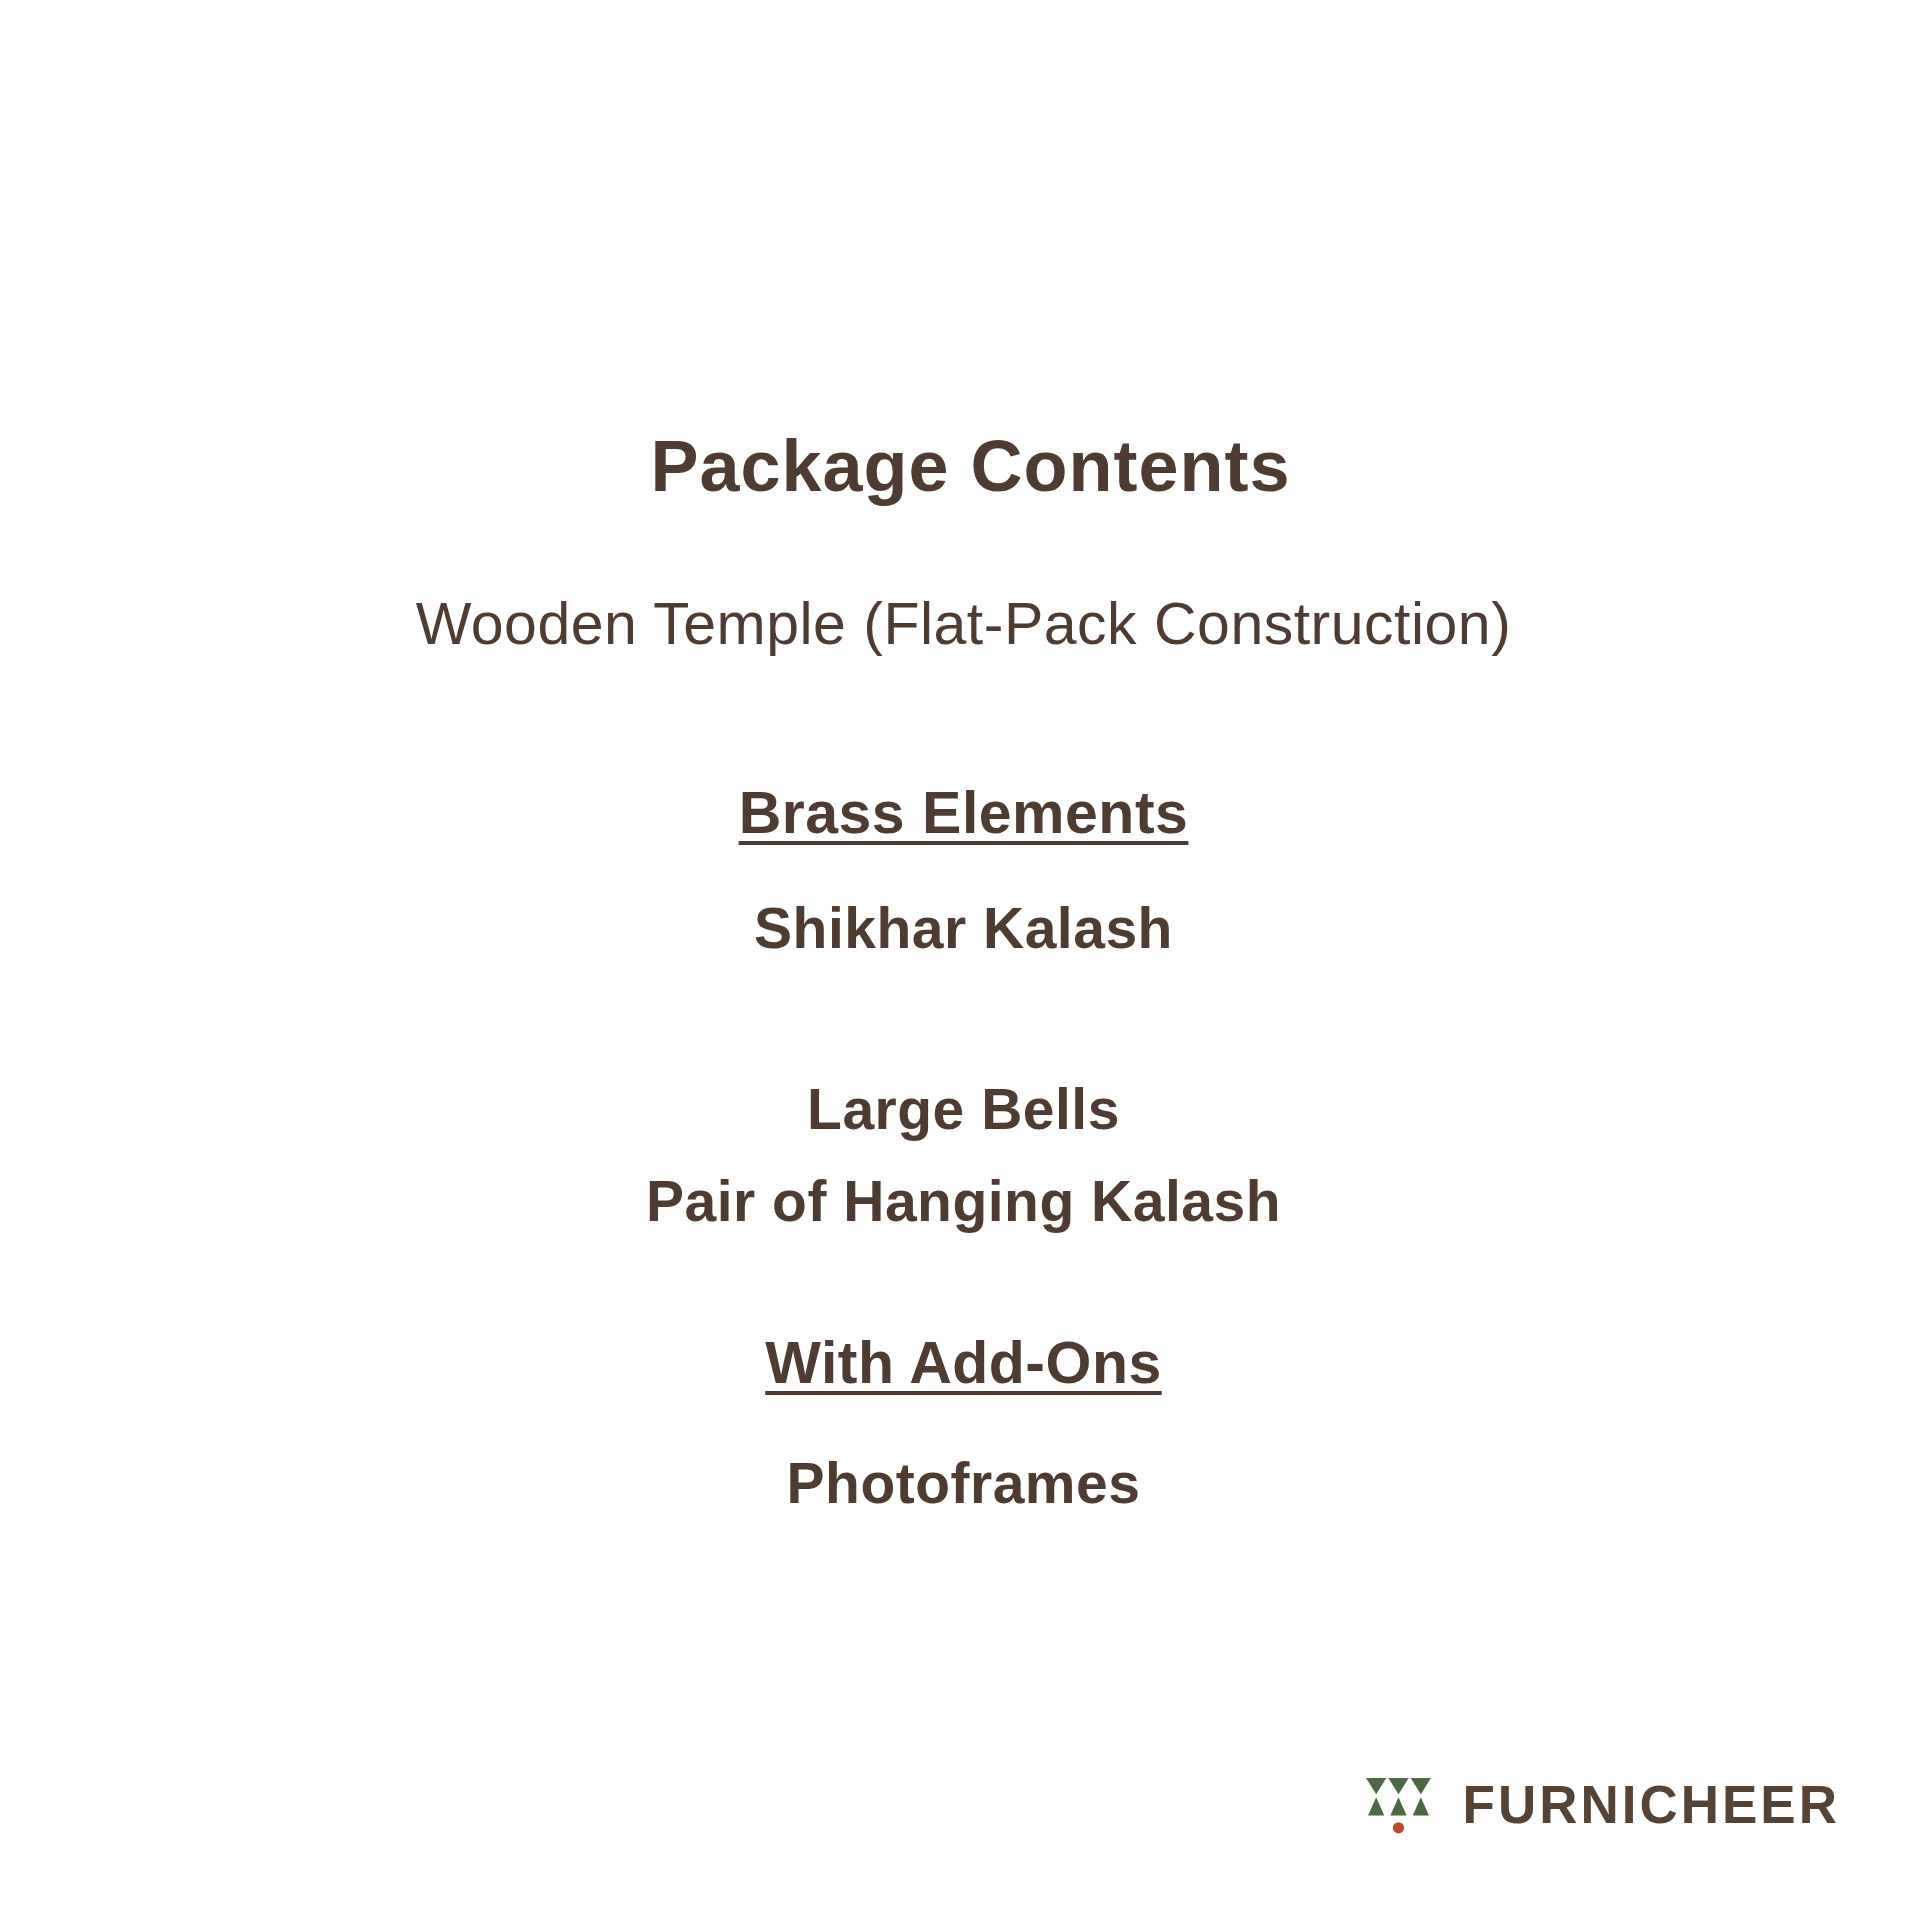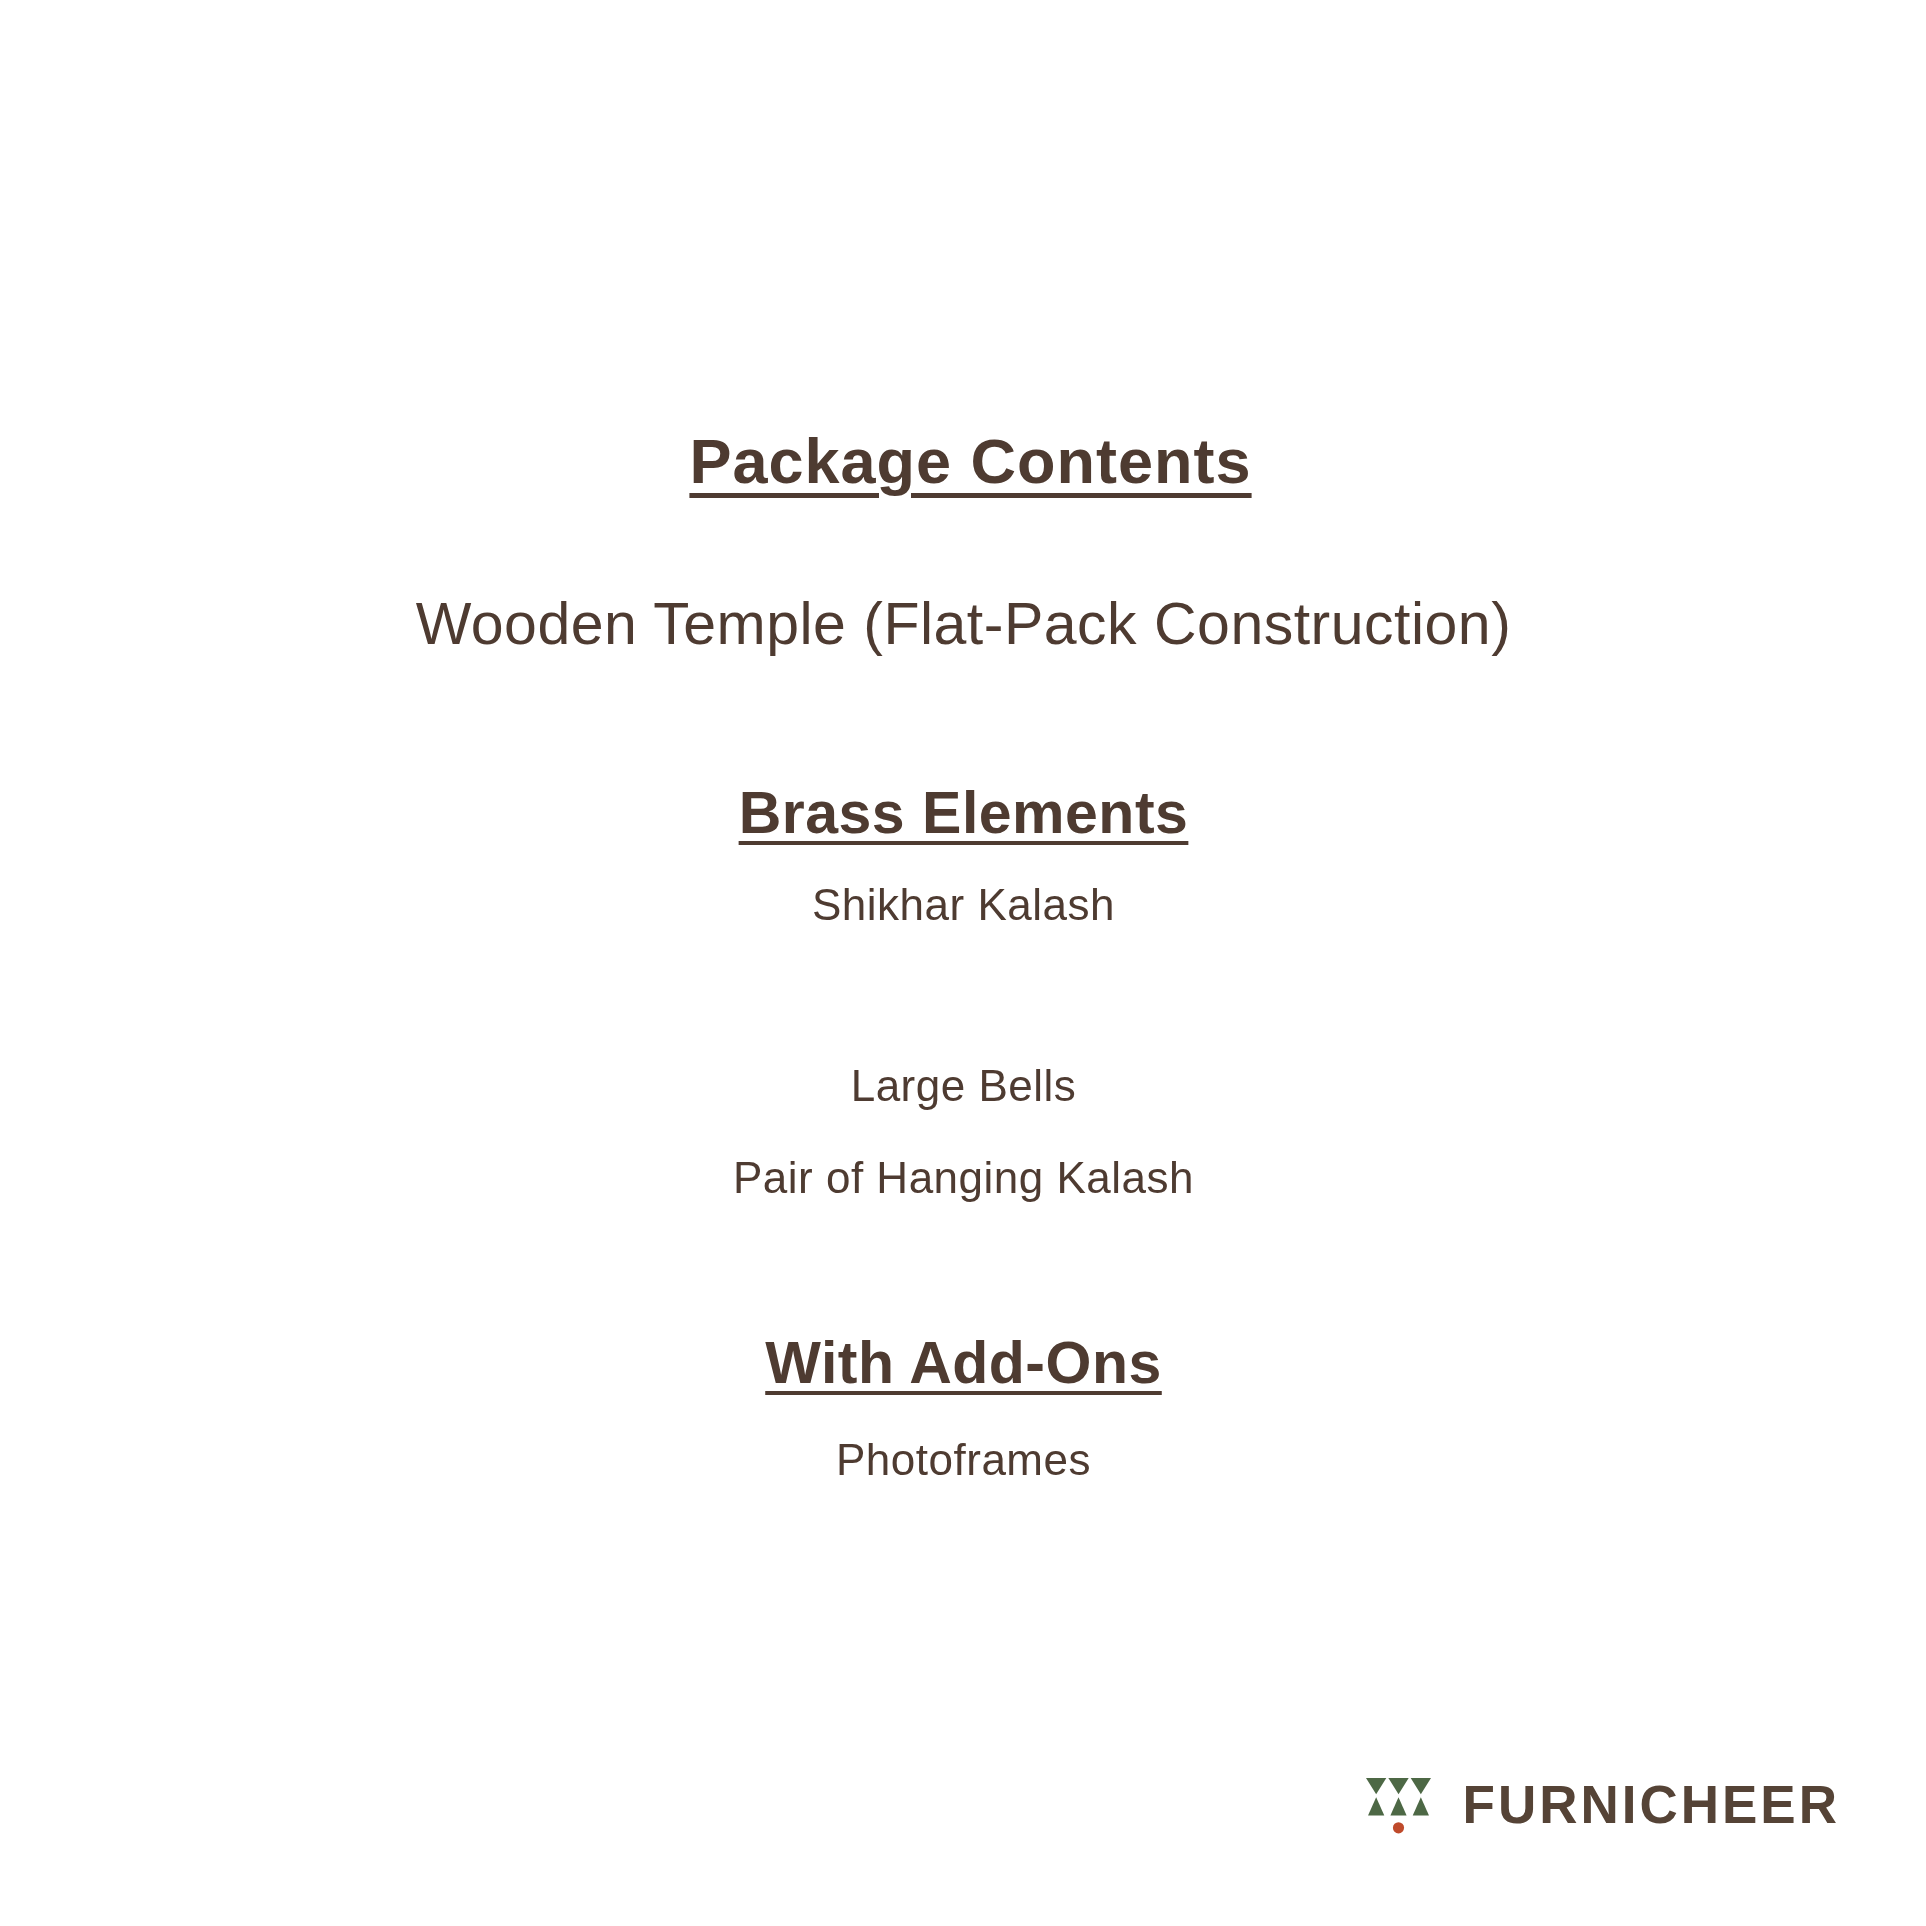--- a/index.html
+++ b/index.html
@@ -19,24 +19,23 @@
   .line {
     position: absolute;
     left: 0;
     right: 0;
     text-align: center;
     line-height: 1.15;
     white-space: nowrap;
   }
   .page-title {
     top: 425px;
-    font-size: 63px;
+    font-size: 72px;
     font-weight: 700;
     letter-spacing: 1px;
-    text-decoration: underline;
     text-decoration-thickness: 5px;
     text-underline-offset: 10px;
     padding-left: 14px;
   }
   .page-subtitle {
     top: 591px;
     font-size: 59px;
     font-weight: 400;
     letter-spacing: 0.5px;
   }
@@ -44,23 +43,24 @@
     font-size: 59px;
     font-weight: 700;
     letter-spacing: 0.5px;
     text-decoration: underline;
     text-decoration-thickness: 4px;
     text-underline-offset: 8px;
   }
   .section-heading.brass { top: 780px; }
   .section-heading.addons { top: 1330px; }
   .list-item {
-    font-size: 44px;
-    font-weight: 400;
+    font-size: 57px;
+    font-weight: 700;
     letter-spacing: 0.5px;
+    margin-top: 16px;
   }
   .item-b0 { top: 880px; }
   .item-b1 { top: 973px; }
   .item-b2 { top: 1061px; }
   .item-b3 { top: 1153px; }
   .item-a0 { top: 1435px; }
   .brand {
     position: absolute;
     right: 87px;
     top: 1778px;

